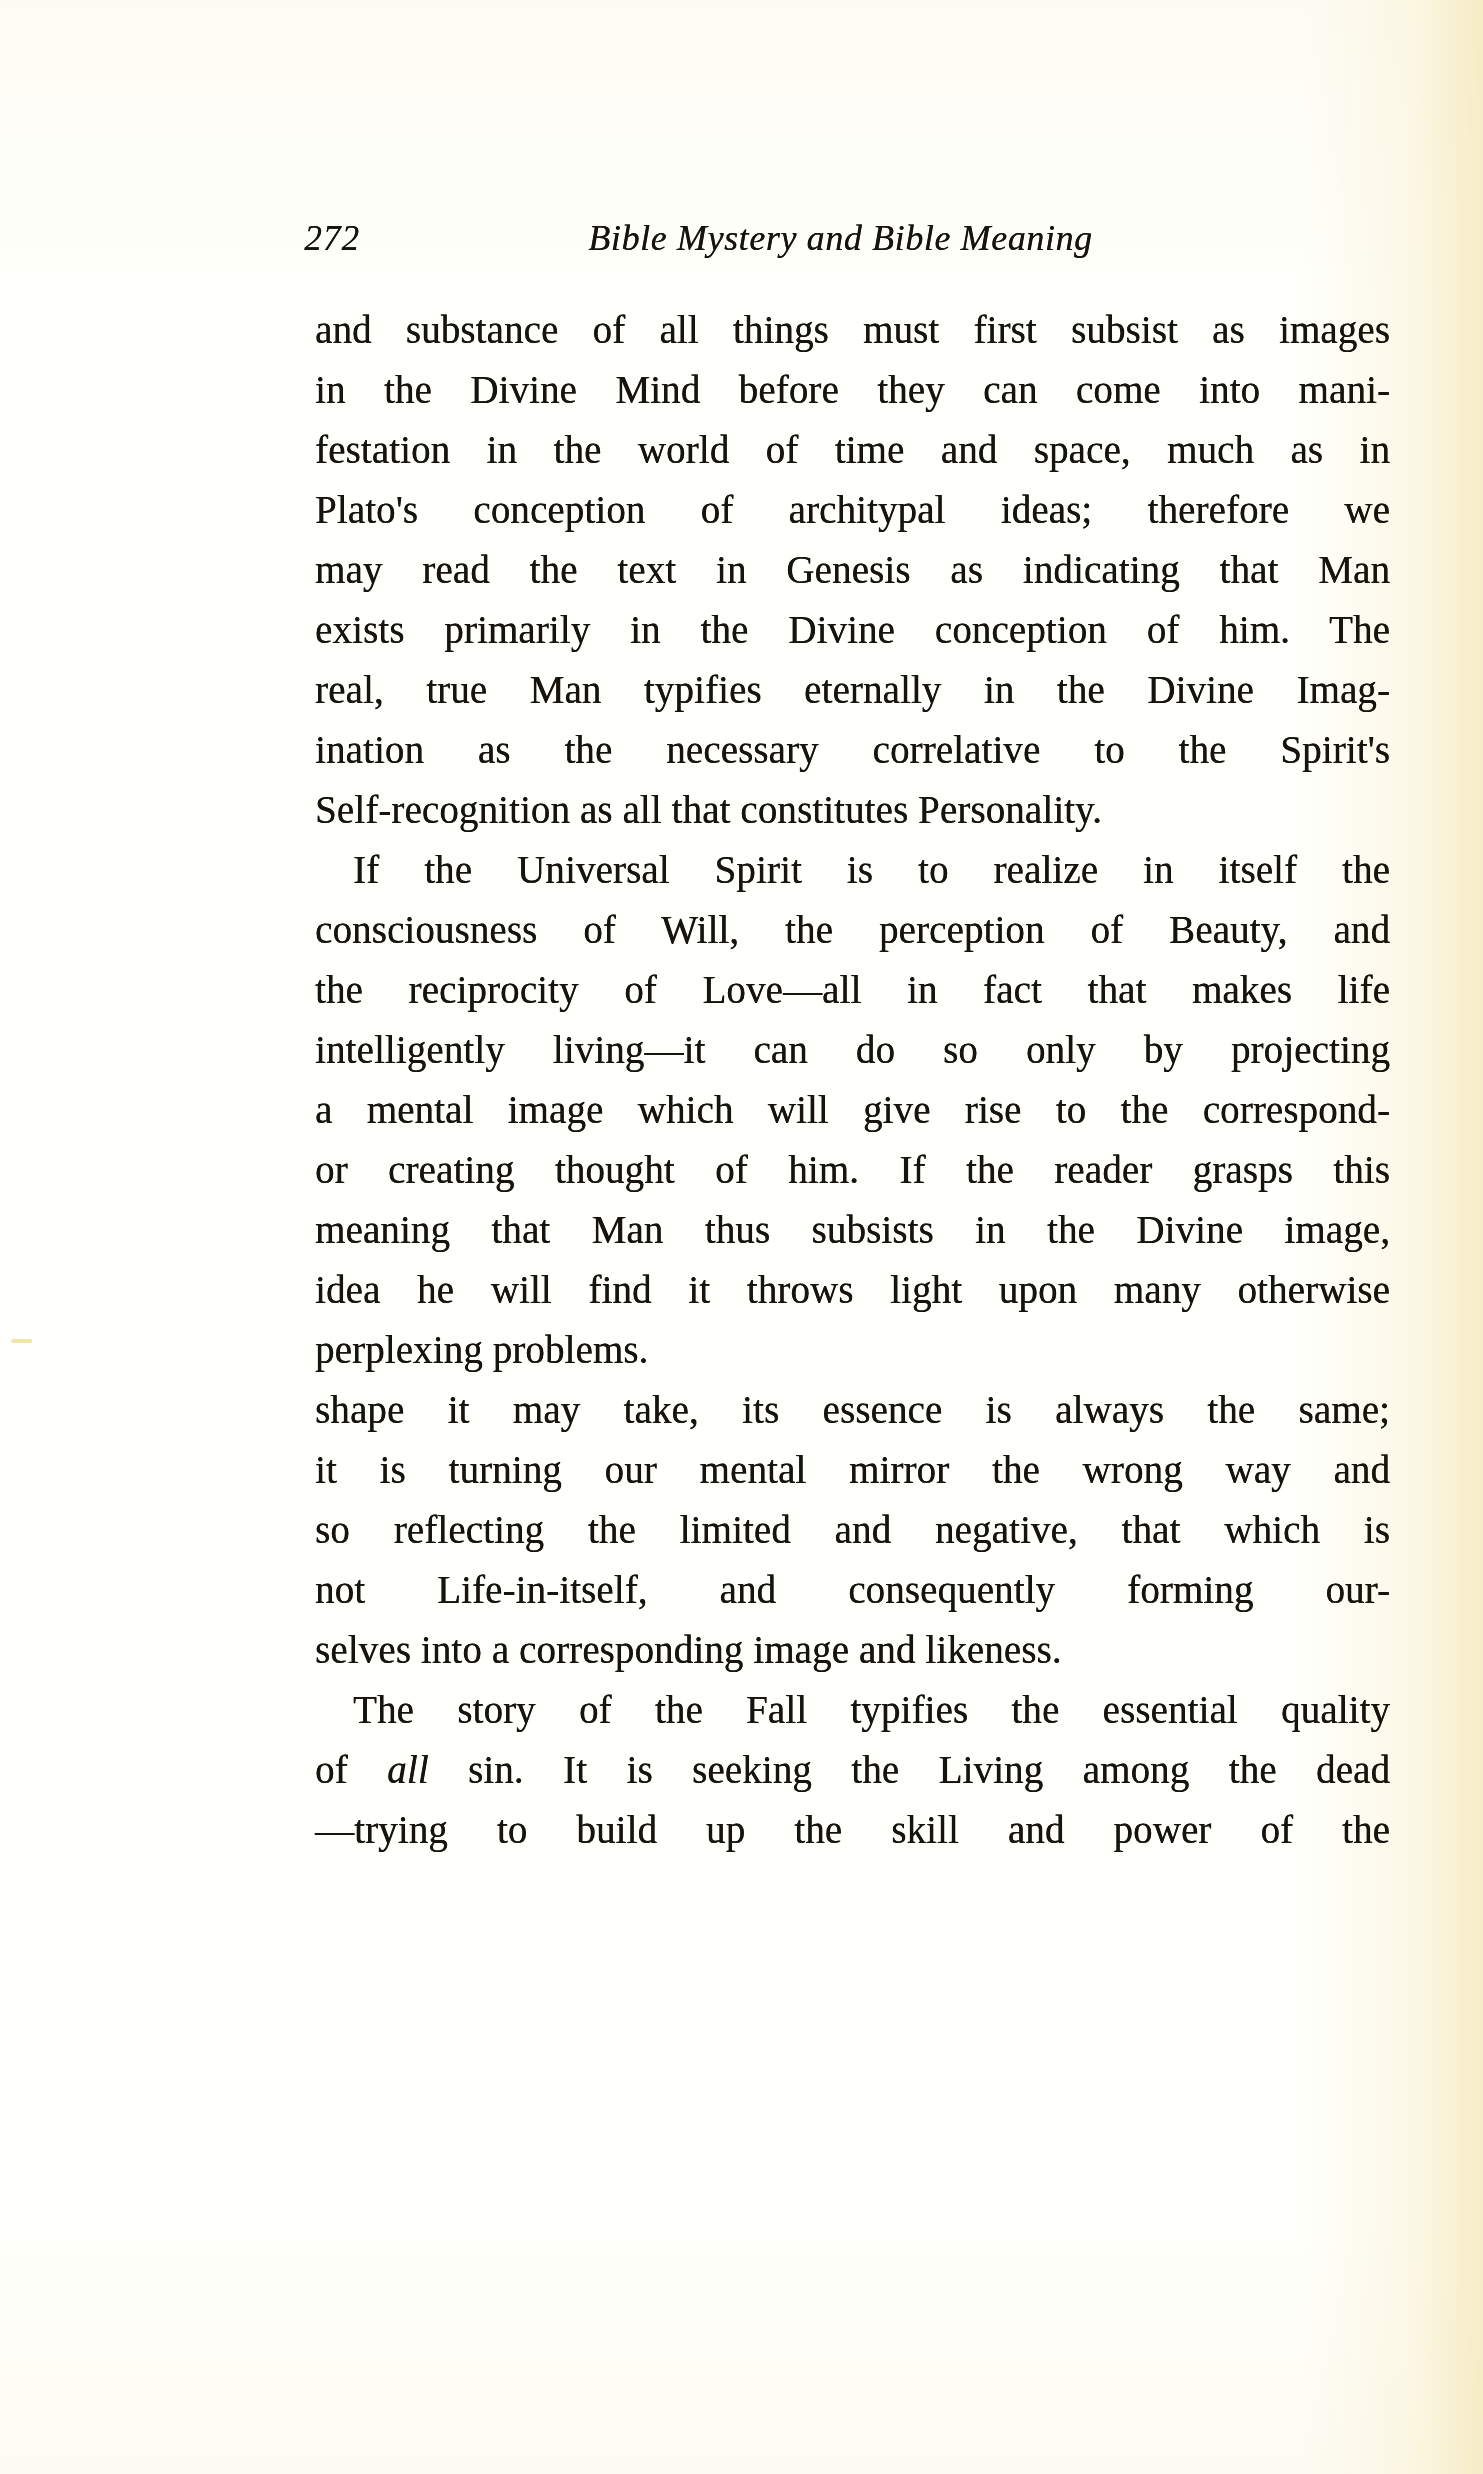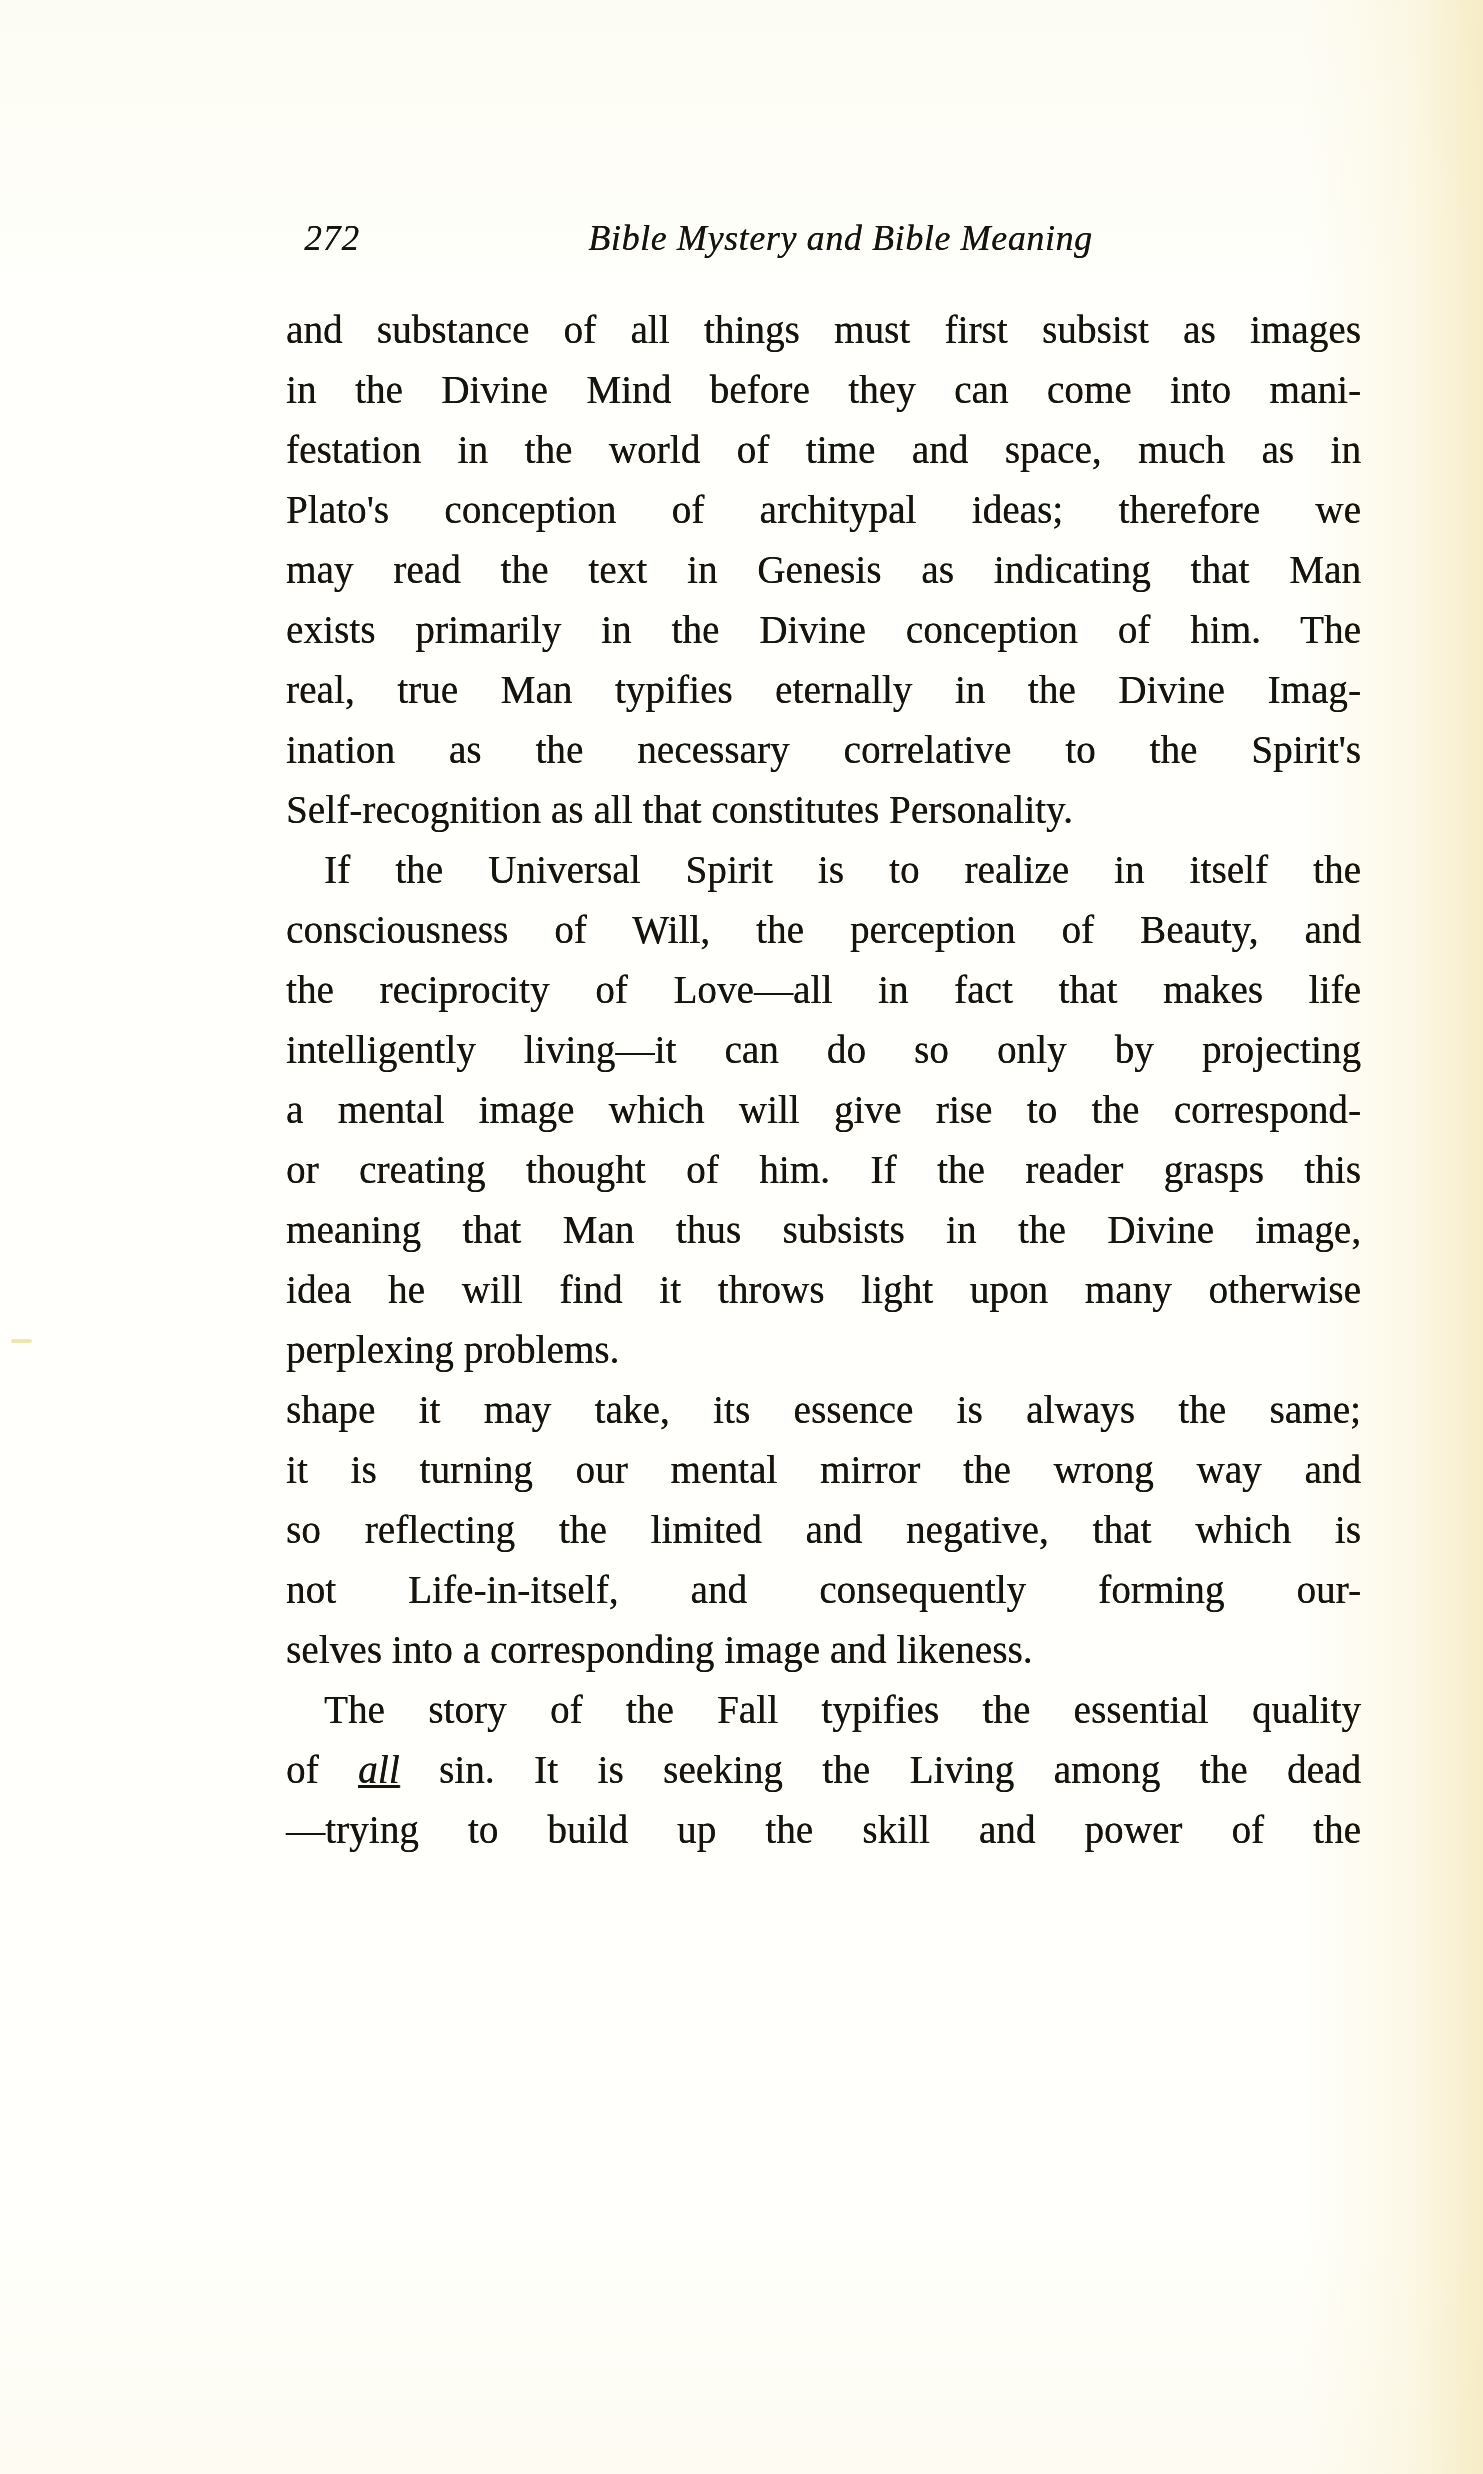--- a/index.html
+++ b/index.html
@@ -52,40 +52,40 @@
   }
   .running-title {
     display: inline-block;
     letter-spacing: 0.6px;
   }
 
   
   .page-body {
     position: absolute;
     top: 300px;
-    left: 286px;
+    left: 315px;
     width: 1075px;
   }
   .line {
     height: 60px;
     line-height: 60px;
     font-size: 39px;
     white-space: normal;
     text-align: left;
     text-shadow: 0.3px 0 0 currentColor;
     letter-spacing: 0.1px;
   }
   .j {
     text-align: justify;
     text-align-last: justify;
   }
   .ind {
     text-indent: 38px;
   }
-  .line i { font-style: italic; text-decoration: underline; }
+  .line i { font-style: italic; }
 
   
   .blemish {
     position: absolute;
     left: 11px;
     top: 1339px;
     width: 21px;
     height: 4.3px;
     border-radius: 2.5px;
     background: rgba(236, 222, 150, 0.8);

